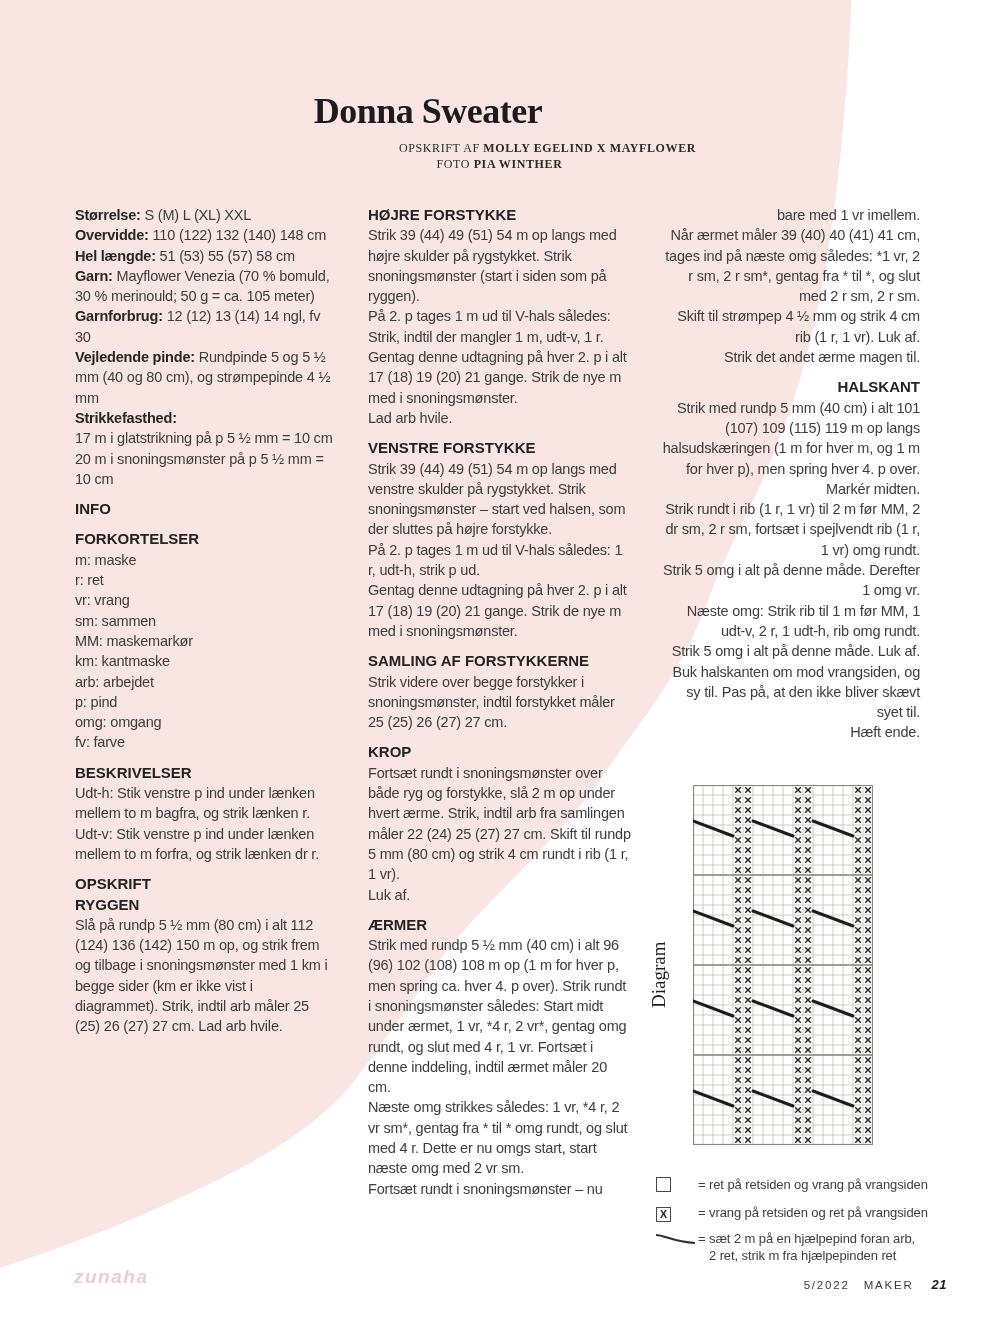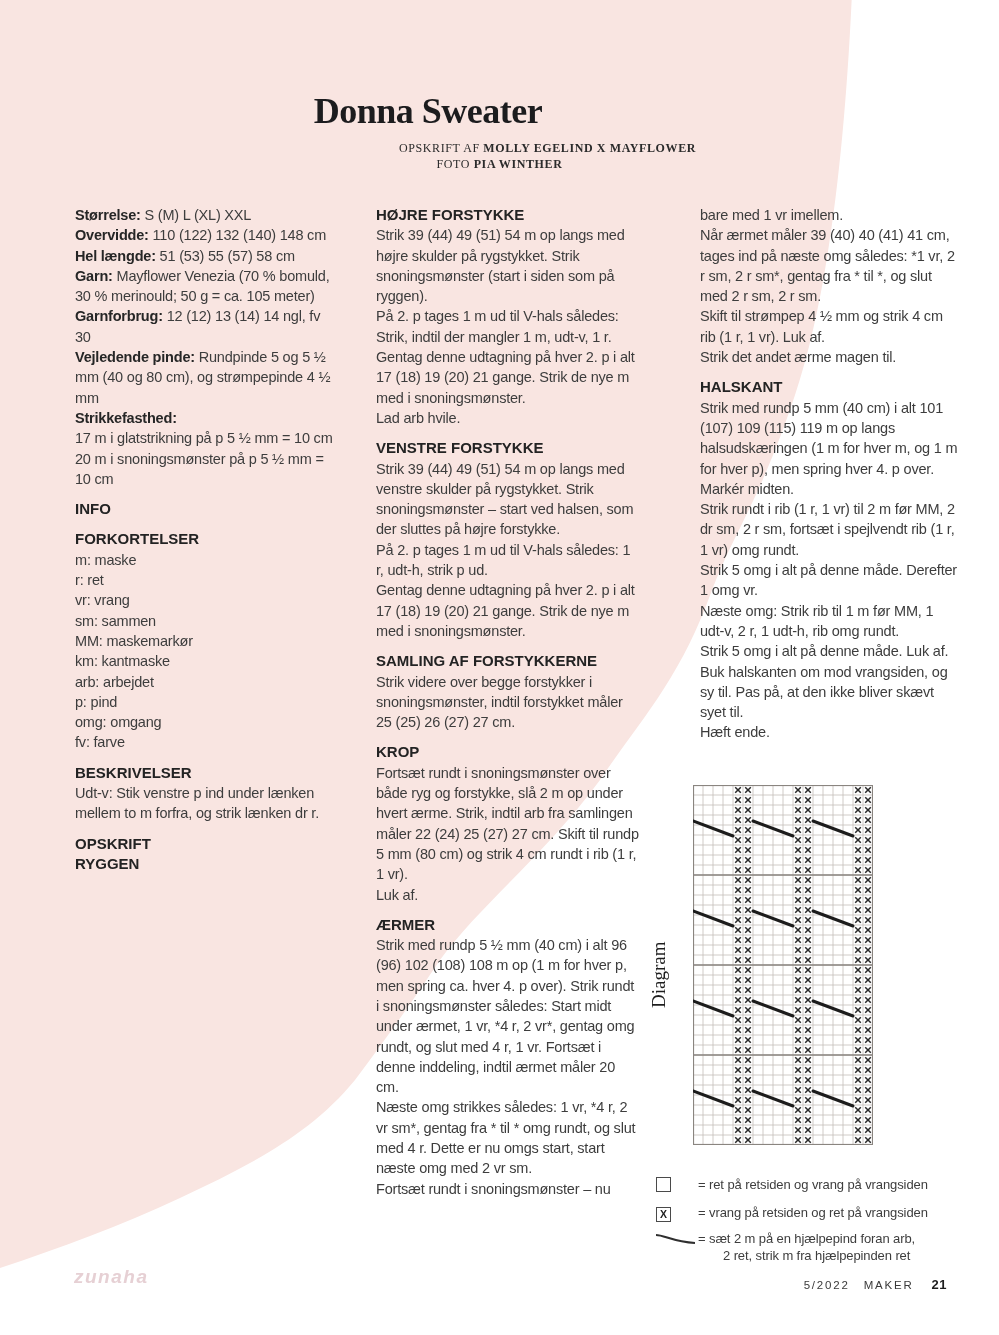--- a/index.html
+++ b/index.html
@@ -21,47 +21,47 @@
     left:0;width:999px;text-align:center;
     font-family:"Liberation Serif",serif;font-size:12px;color:#2b2b2b;
     letter-spacing:0.6px;
   }
   #byline1{top:141px;margin-left:48px;}
   #byline2{top:157px;}
   .byline b{font-weight:bold;}
   
   .col{position:absolute;top:205px;z-index:1;font-size:14.5px;line-height:20.3px;letter-spacing:-0.2px;}
   #col-left{left:75px;width:262px;}
-  #col-mid{left:376px;width:264px;}
-  #col-right{left:700px;width:260px;}
+  #col-mid{left:368px;width:264px;}
+  #col-right{left:660px;width:260px;text-align:right;}
   .blk b{font-weight:bold;color:#262626;}
   .t-h{font-weight:bold;color:#232323;font-size:15px;letter-spacing:0;}
   .t-gap{height:10px;}
   
   #diagram-label{
     position:absolute;left:648px;top:1008px;z-index:1;
     transform:rotate(-90deg);transform-origin:0 0;
     font-family:"Liberation Serif",serif;font-size:19px;color:#1e1e1e;
     white-space:nowrap;
   }
   #chart-wrap{position:absolute;left:693px;top:785px;z-index:1;}
   
   #legend{position:absolute;left:656px;top:1176px;width:300px;z-index:1;font-size:13px;line-height:17px;color:#3d3d3d;letter-spacing:-0.1px;}
   .leg-row{display:flex;align-items:flex-start;margin-bottom:8px;}
   .leg-sym{width:42px;flex:0 0 42px;padding-top:1px;}
   .sq{display:inline-block;width:13px;height:13px;border:1.4px solid #4a4a4a;background:#fff;
       text-align:center;font-size:10.5px;font-weight:bold;line-height:13px;color:#222;}
-  .leg-text2{margin-left:25px;}
+  .leg-text2{margin-left:11px;}
   
   #footer{
     position:absolute;right:52px;top:1277px;z-index:1;
     font-size:11.5px;letter-spacing:1.8px;color:#3a3a3a;white-space:nowrap;
   }
   #footer .issue{margin-right:14px;}
-  #footer .pg{font-weight:bold;font-size:13px;letter-spacing:0.5px;margin-left:18px;color:#1d1d1d;}
+  #footer .pg{font-weight:bold;font-size:13px;letter-spacing:0.5px;margin-left:18px;color:#1d1d1d;font-style:italic;}
   
   #watermark{
     position:absolute;left:74px;top:1266px;z-index:1;
     font-style:italic;font-weight:bold;font-size:19px;letter-spacing:1.5px;
     color:#e6d0d4;
   }
 </style>
 </head>
 <body>
 
@@ -131,29 +131,31 @@
     <div class="blk t-p"><b></b><span>p: pind</span></div>
 
     <div class="blk t-p"><b></b><span>omg: omgang</span></div>
 
     <div class="blk t-p"><b></b><span>fv: farve</span></div>
 
     <div class="blk t-gap"><b></b><span></span></div>
 
     <div class="blk t-h"><b></b><span>BESKRIVELSER</span></div>
 
+    <div class="blk t-p"><b></b><span>Udt-h: Stik venstre p ind under lænken mellem to m bagfra, og strik lænken r.</span></div>
 
     <div class="blk t-p"><b></b><span>Udt-v: Stik venstre p ind under lænken mellem to m forfra, og strik lænken dr r.</span></div>
 
     <div class="blk t-gap"><b></b><span></span></div>
 
     <div class="blk t-h"><b></b><span>OPSKRIFT</span></div>
 
     <div class="blk t-h"><b></b><span>RYGGEN</span></div>
 
+    <div class="blk t-p"><b></b><span>Slå på rundp 5 ½ mm (80 cm) i alt 112 (124) 136 (142) 150 m op, og strik frem og tilbage i snoningsmønster med 1 km i begge sider (km er ikke vist i diagrammet). Strik, indtil arb måler 25 (25) 26 (27) 27 cm. Lad arb hvile.</span></div>
   </div>
 <div id="col-mid" class="col">
 
     <div class="blk t-h"><b></b><span>HØJRE FORSTYKKE</span></div>
 
     <div class="blk t-p"><b></b><span>Strik 39 (44) 49 (51) 54 m op langs med højre skulder på rygstykket. Strik snoningsmønster (start i siden som på ryggen).</span></div>
 
     <div class="blk t-p"><b></b><span>På 2. p tages 1 m ud til V-hals således: Strik, indtil der mangler 1 m, udt-v, 1 r.</span></div>
 
     <div class="blk t-p"><b></b><span>Gentag denne udtagning på hver 2. p i alt 17 (18) 19 (20) 21 gange. Strik de nye m med i snoningsmønster.</span></div>

